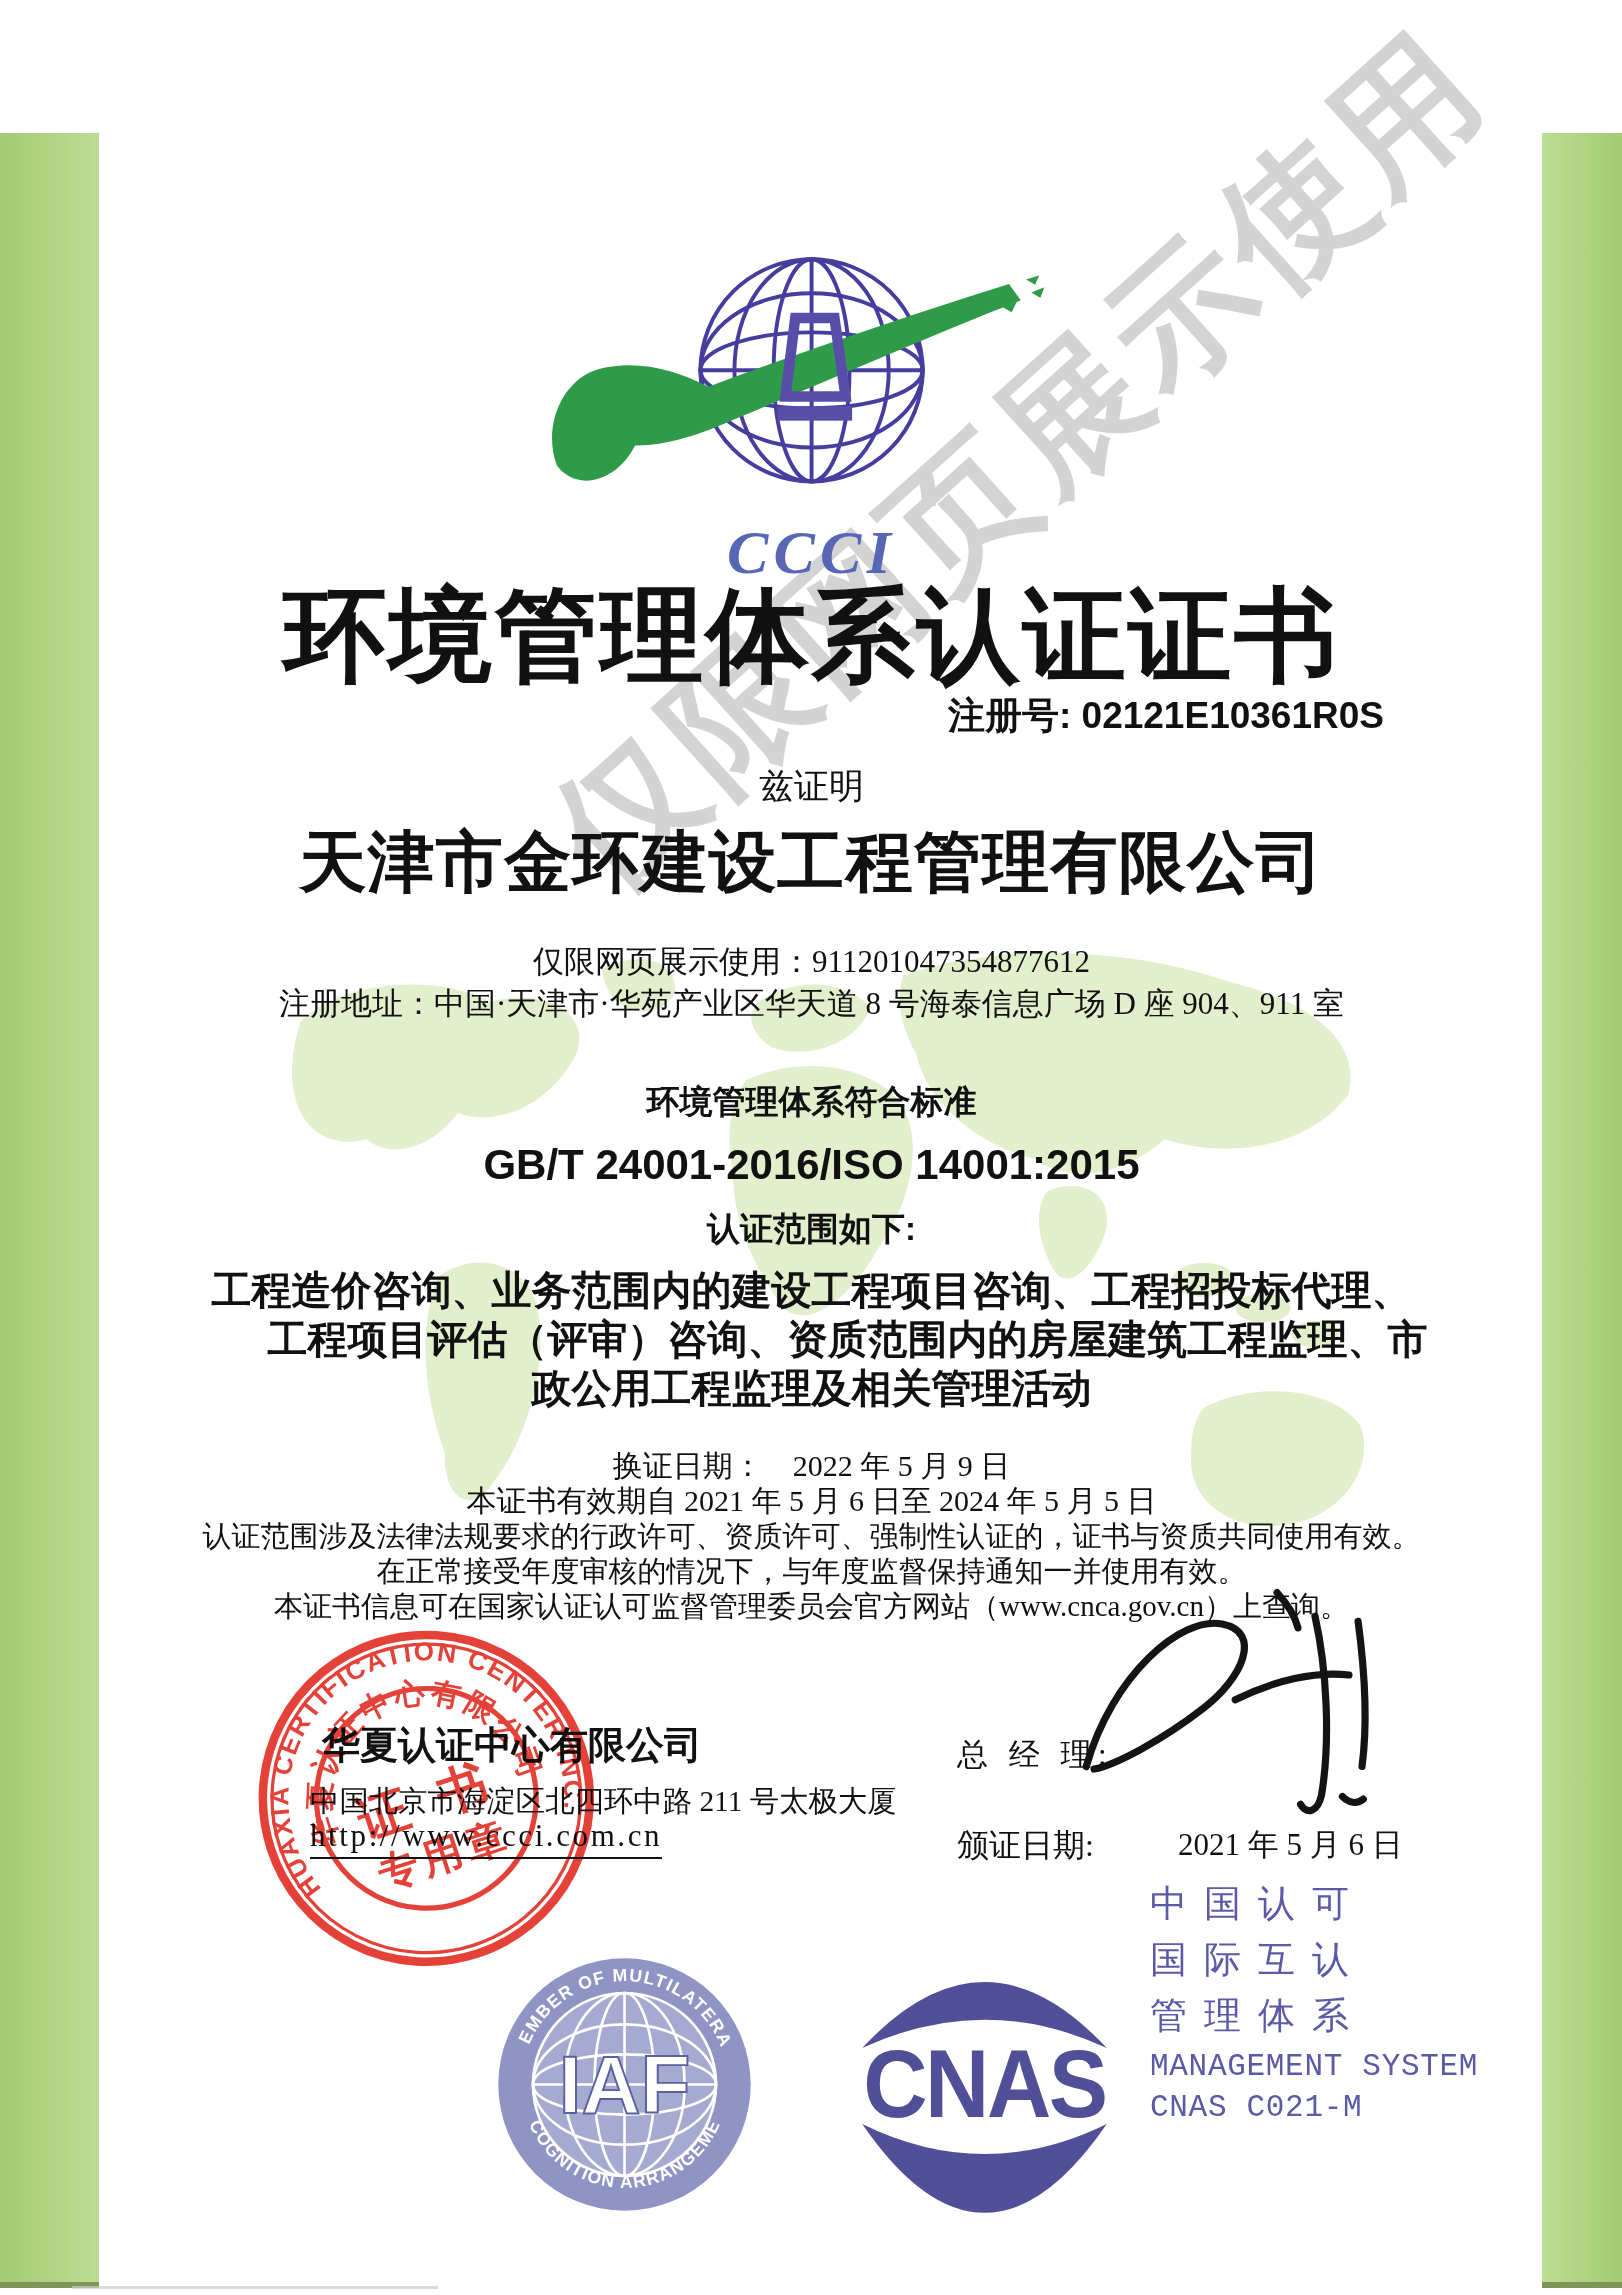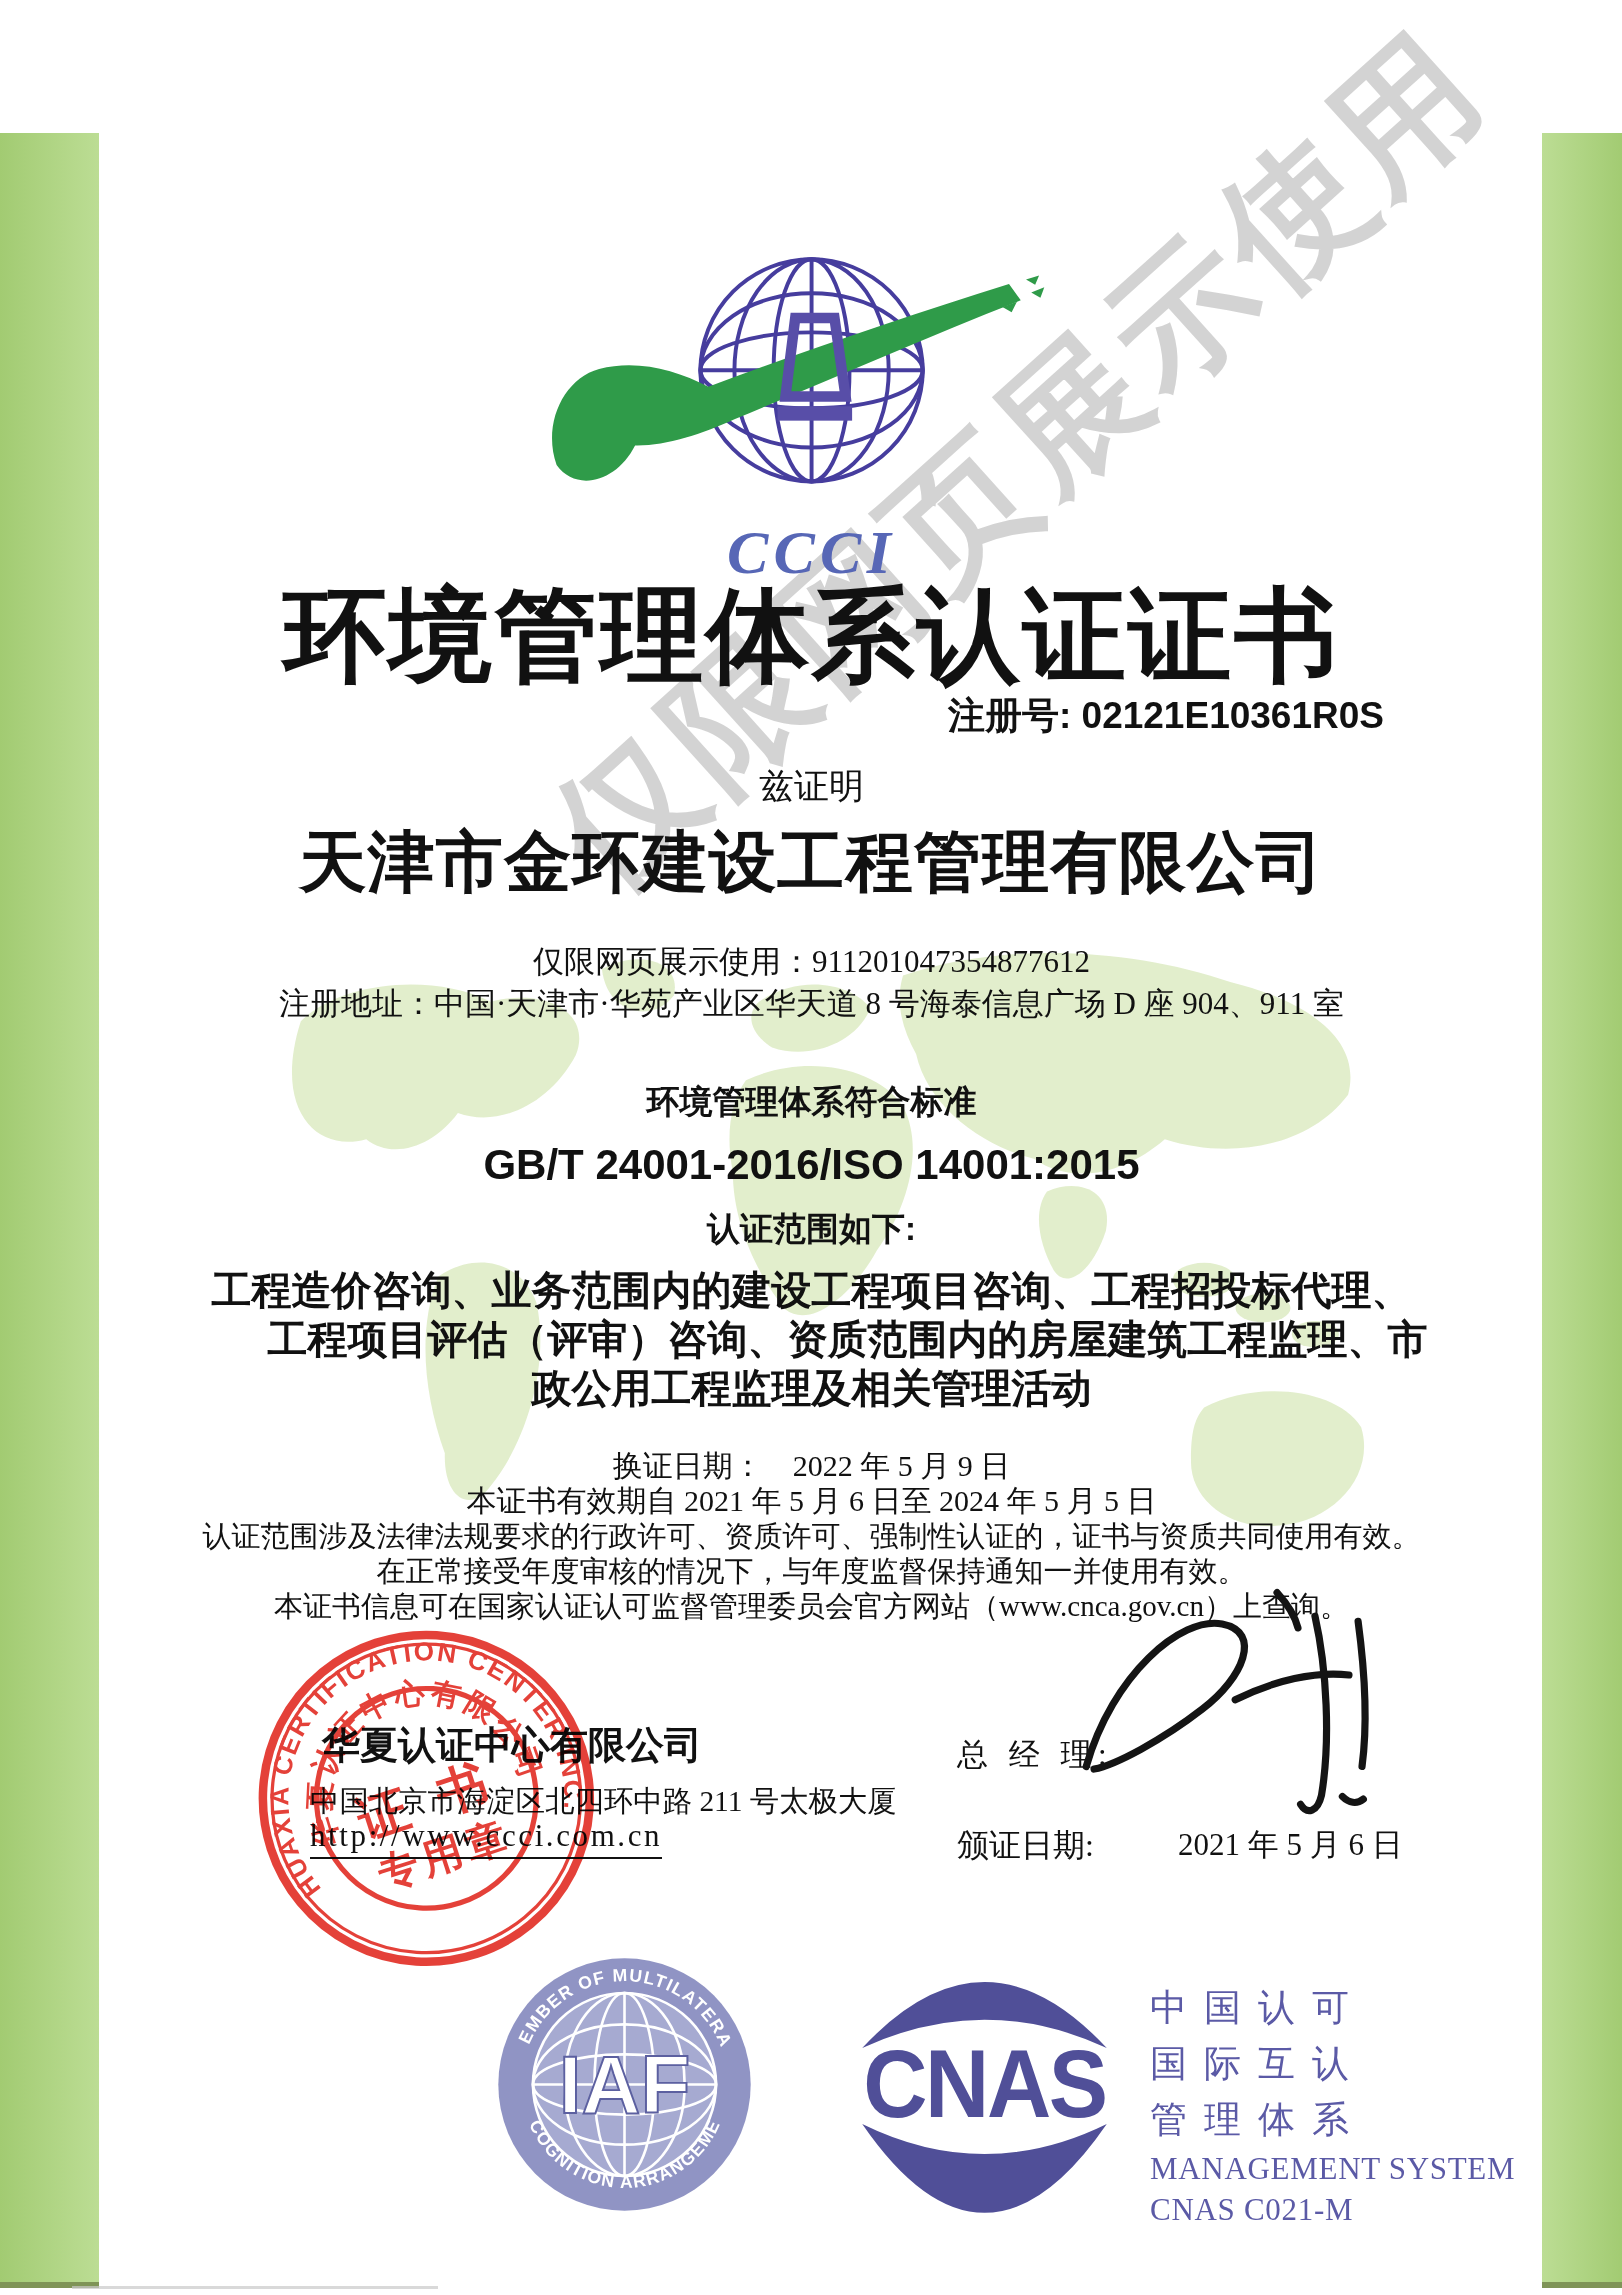--- a/index.html
+++ b/index.html
@@ -46,21 +46,21 @@
   #issuer-web{left:310px;top:1818px;font-size:31px;z-index:3;letter-spacing:2.6px;
         border-bottom:2.6px solid #111;padding-bottom:2.6px;white-space:nowrap;}
   #gm-label{left:957px;top:1734px;font-size:31px;letter-spacing:6.5px;z-index:3;white-space:nowrap;}
   #issue-label{left:957px;top:1824px;font-size:32px;z-index:3;white-space:nowrap;}
   #issue-value{left:1178px;top:1824px;font-size:31px;z-index:3;white-space:nowrap;}
   #signature-svg{left:1047px;top:1544px;z-index:4;}
   #stamp-svg{left:257px;top:1628px;z-index:5;mix-blend-mode:multiply;opacity:.92;}
   #map-svg{left:183px;top:910px;z-index:1;}
   #iaf-svg{left:497px;top:1957px;z-index:3;}
   #cnas-svg{left:857px;top:1955px;z-index:3;}
-  #accred{left:1150px;top:1980px;z-index:3;color:#5b5aa6;font-family:Liberation Serif, serif;}
+  #accred{left:1150px;top:1878px;z-index:3;color:#5b5aa6;font-family:Liberation Mono, monospace;}
   .accred-cn{font-size:37px;letter-spacing:17px;line-height:56px;white-space:nowrap;}
   .accred-en{font-size:31px;line-height:41px;letter-spacing:0.7px;white-space:nowrap;}
   #scan-line{left:72px;top:2286px;width:366px;height:2.6px;background:#c9c9c9;opacity:.7;z-index:1;}
 </style>
 </head>
 <body>
 
 <div id="page">
 
   <div id="strip-left" class="strip"></div>

